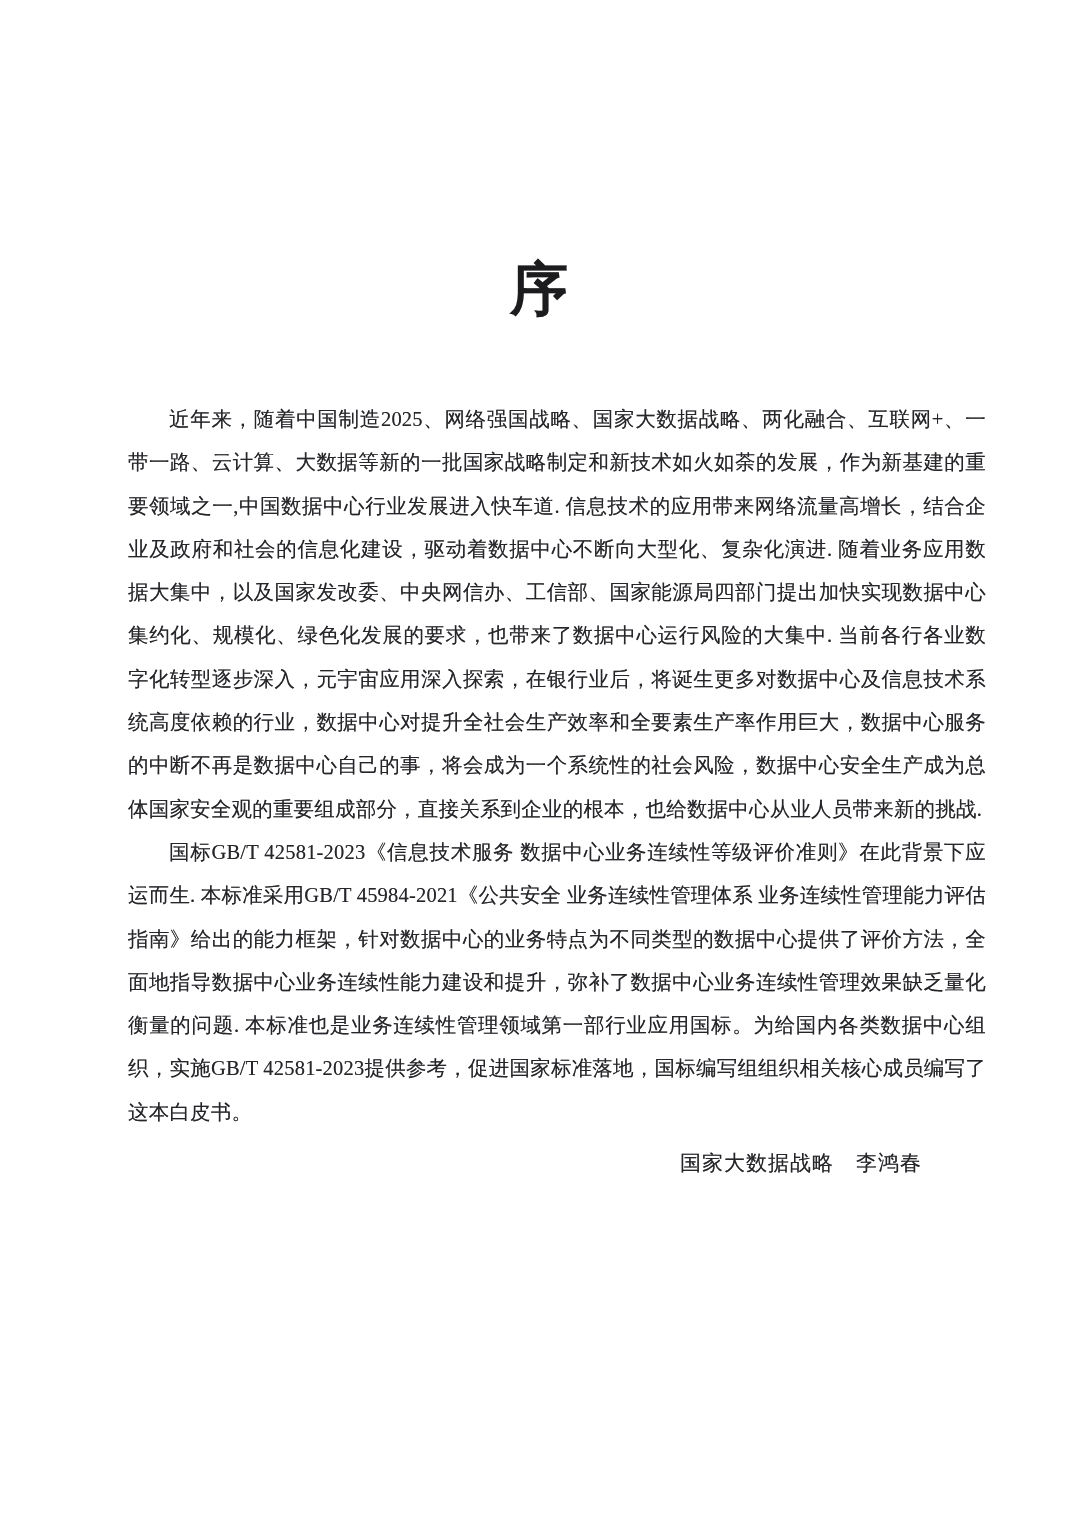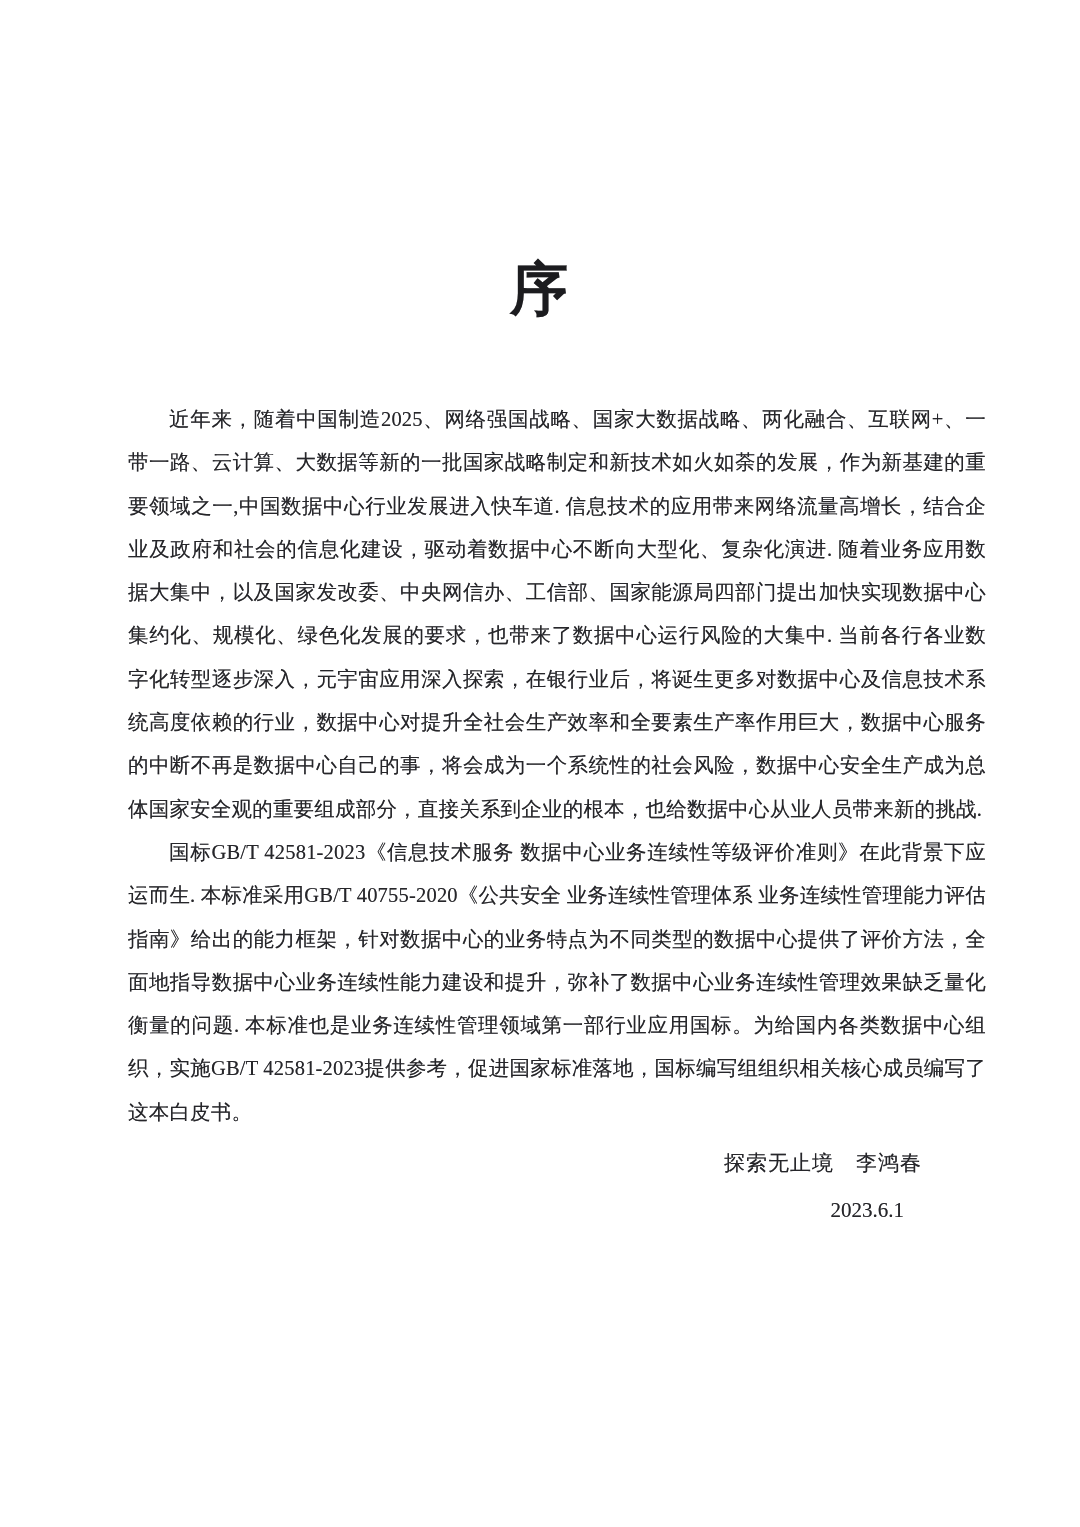--- a/index.html
+++ b/index.html
@@ -65,21 +65,20 @@
 </style>
 </head>
 <body>
 
 <div class="page">
 
   <h1 class="page-title">序</h1>
 
   <div class="content">
     <p>近年来，随着中国制造2025、网络强国战略、国家大数据战略、两化融合、互联网+、一带一路、云计算、大数据等新的一批国家战略制定和新技术如火如荼的发展，作为新基建的重要领域之一,中国数据中心行业发展进入快车道. 信息技术的应用带来网络流量高增长，结合企业及政府和社会的信息化建设，驱动着数据中心不断向大型化、复杂化演进. 随着业务应用数据大集中，以及国家发改委、中央网信办、工信部、国家能源局四部门提出加快实现数据中心集约化、规模化、绿色化发展的要求，也带来了数据中心运行风险的大集中. 当前各行各业数字化转型逐步深入，元宇宙应用深入探索，在银行业后，将诞生更多对数据中心及信息技术系统高度依赖的行业，数据中心对提升全社会生产效率和全要素生产率作用巨大，数据中心服务的中断不再是数据中心自己的事，将会成为一个系统性的社会风险，数据中心安全生产成为总体国家安全观的重要组成部分，直接关系到企业的根本，也给数据中心从业人员带来新的挑战.</p>
-    <p>国标GB/T 42581-2023《信息技术服务 数据中心业务连续性等级评价准则》在此背景下应运而生. 本标准采用GB/T 40755-2020《公共安全 业务连续性管理体系 业务连续性管理能力评估指南》给出的能力框架，针对数据中心的业务特点为不同类型的数据中心提供了评价方法，全面地指导数据中心业务连续性能力建设和提升，弥补了数据中心业务连续性管理效果缺乏量化衡量的问题. 本标准也是业务连续性管理领域第一部行业应用国标。为给国内各类数据中心组织，实施GB/T 42581-2023提供参考，促进国家标准落地，国标编写组组织相关核心成员编写了这本白皮书。</p>
+    <p>国标GB/T 42581-2023《信息技术服务 数据中心业务连续性等级评价准则》在此背景下应运而生. 本标准采用GB/T 45984-2021《公共安全 业务连续性管理体系 业务连续性管理能力评估指南》给出的能力框架，针对数据中心的业务特点为不同类型的数据中心提供了评价方法，全面地指导数据中心业务连续性能力建设和提升，弥补了数据中心业务连续性管理效果缺乏量化衡量的问题. 本标准也是业务连续性管理领域第一部行业应用国标。为给国内各类数据中心组织，实施GB/T 42581-2023提供参考，促进国家标准落地，国标编写组组织相关核心成员编写了这本白皮书。</p>
   </div>
 
   <div class="signature-block">
-    <div class="signature-line">探索无止境　李鸿春</div>
-    <div class="signature-date">2023.6.1</div>
+    <div class="signature-line">国家大数据战略　李鸿春</div>
   </div>
 
 </div>
 
 </body></html>

